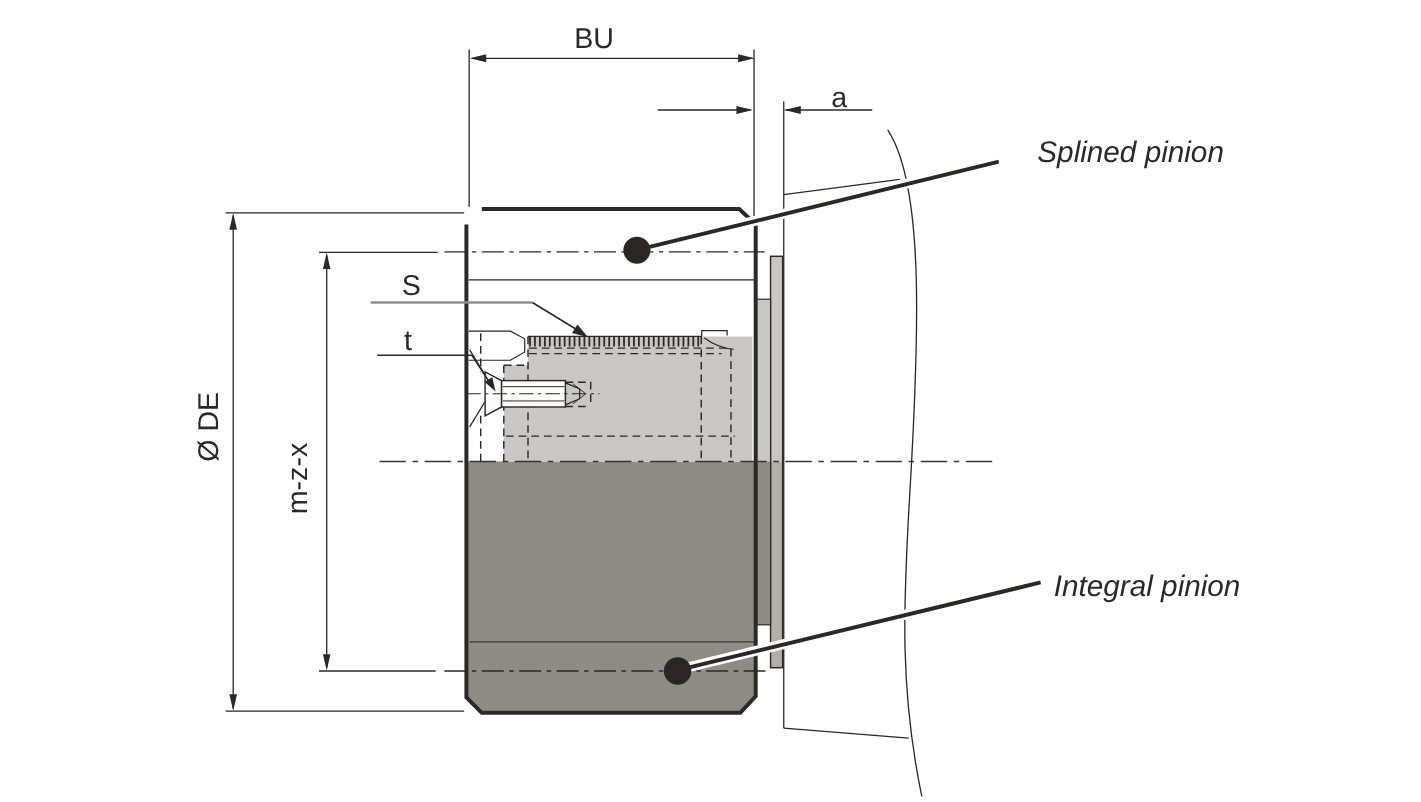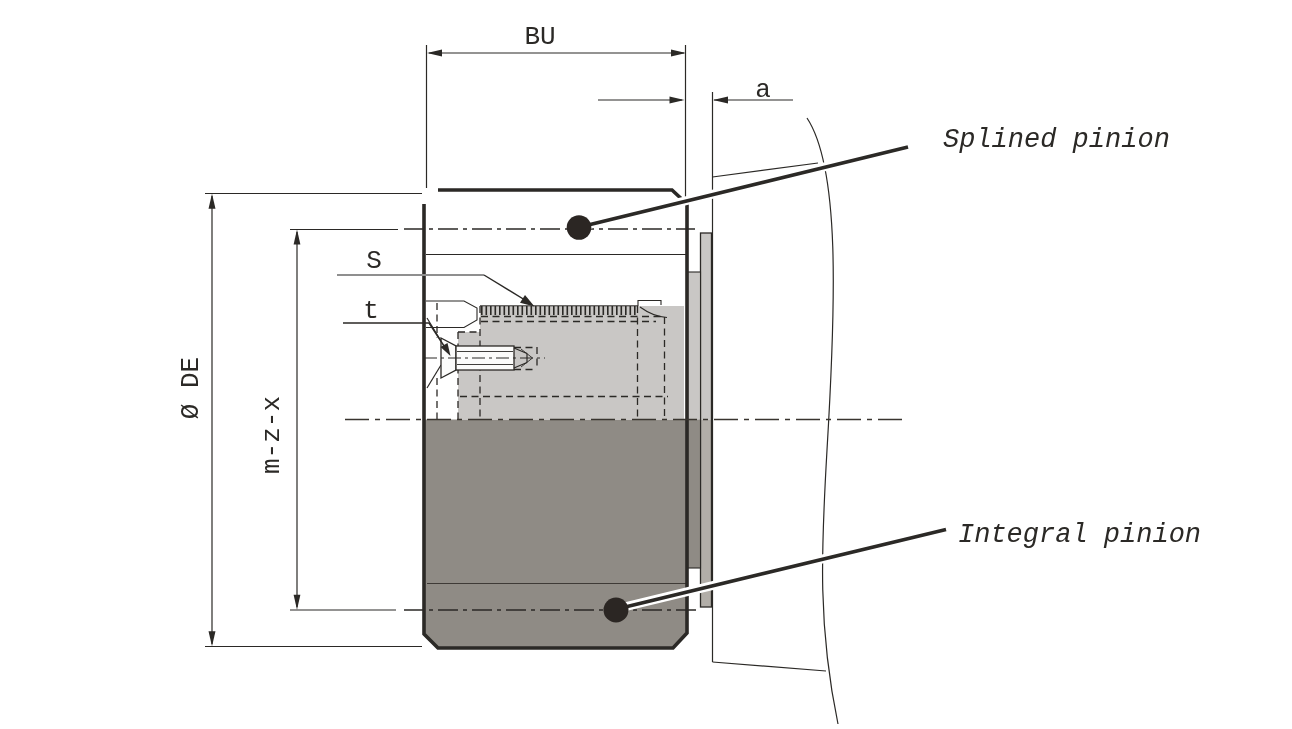--- a/index.html
+++ b/index.html
@@ -1,17 +1,17 @@
 <!DOCTYPE html>
 <html><head>
 <meta charset="utf-8">
 <style>
   html,body{margin:0;padding:0;background:#ffffff;}
   .stage{position:relative;width:1292px;height:729px;background:#ffffff;overflow:hidden;
-         font-family:Liberation Mono, monospace;}
+         font-family:Liberation Sans, sans-serif;}
   svg{display:block;}
   text{fill:#2b2926;}
   .dim-label{font-size:26px;}
   .callout-label{font-size:27px;font-style:italic;}
 </style>
 </head>
 <body>
 
 <div class="stage">
 <svg width="1292" height="729" viewBox="0 0 1292 729" xmlns="http://www.w3.org/2000/svg">

